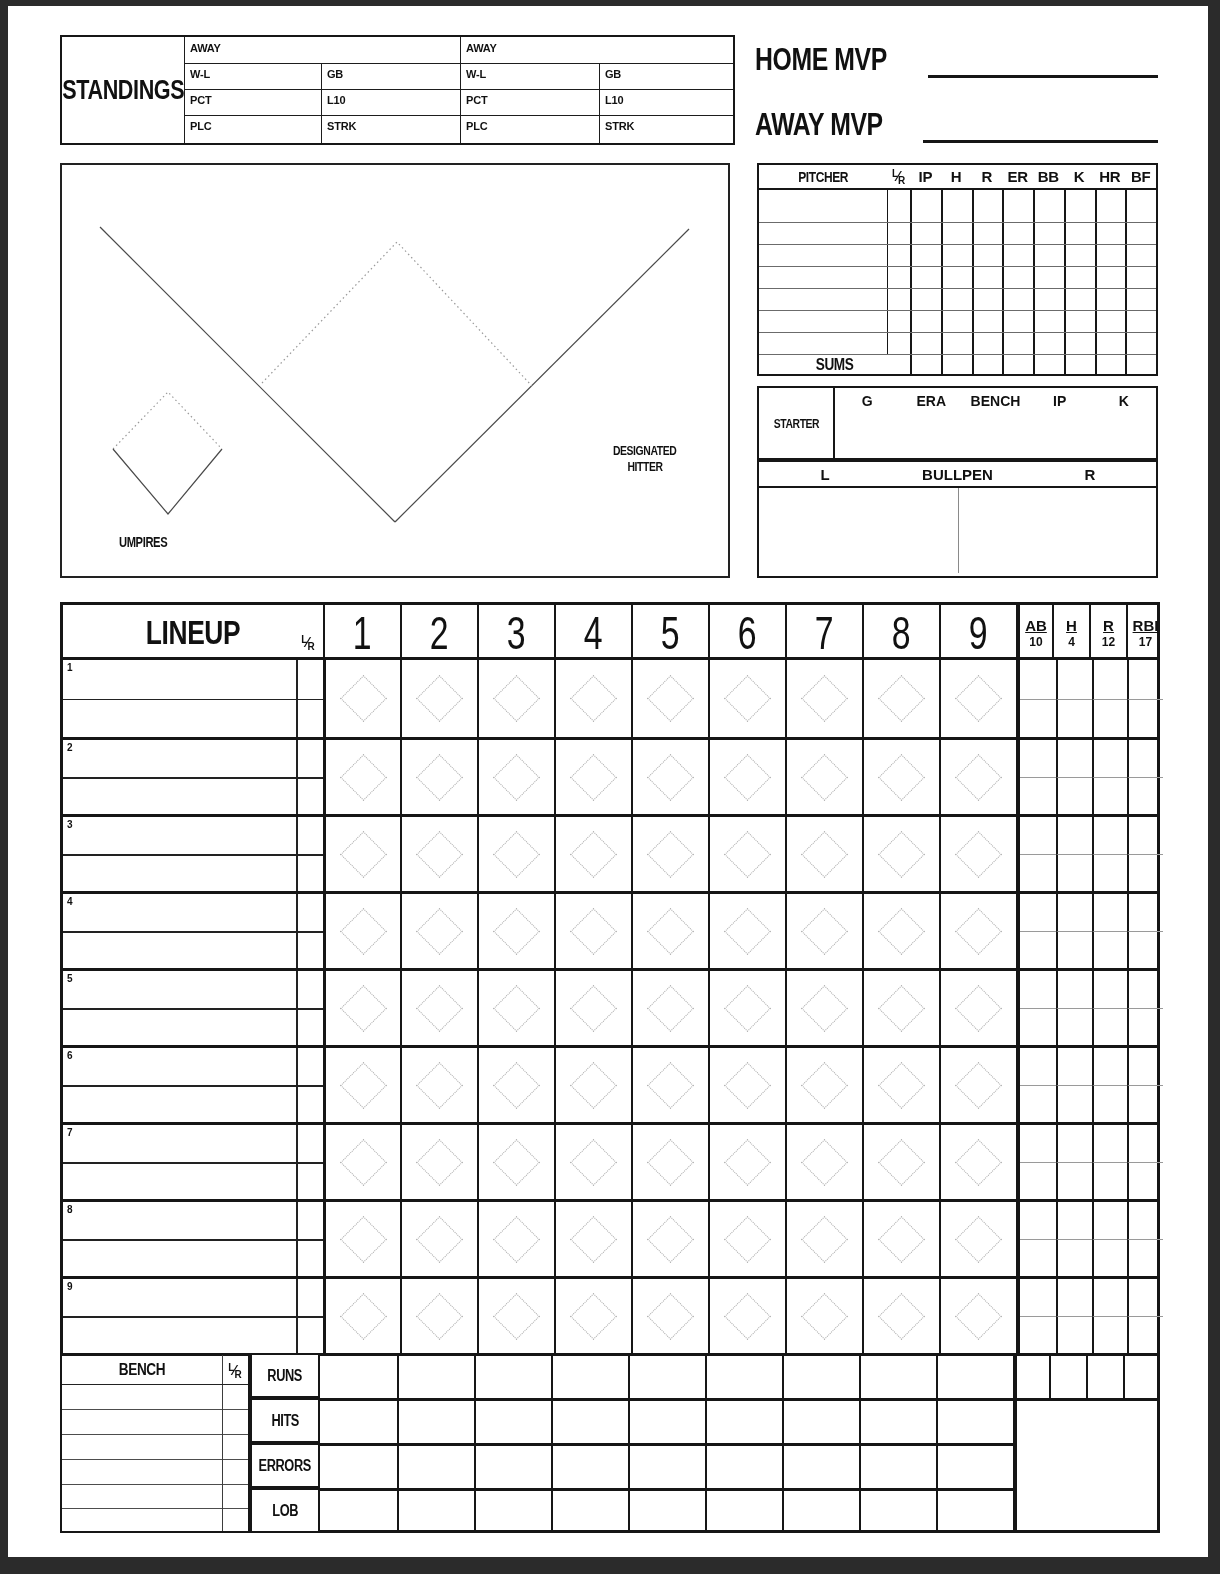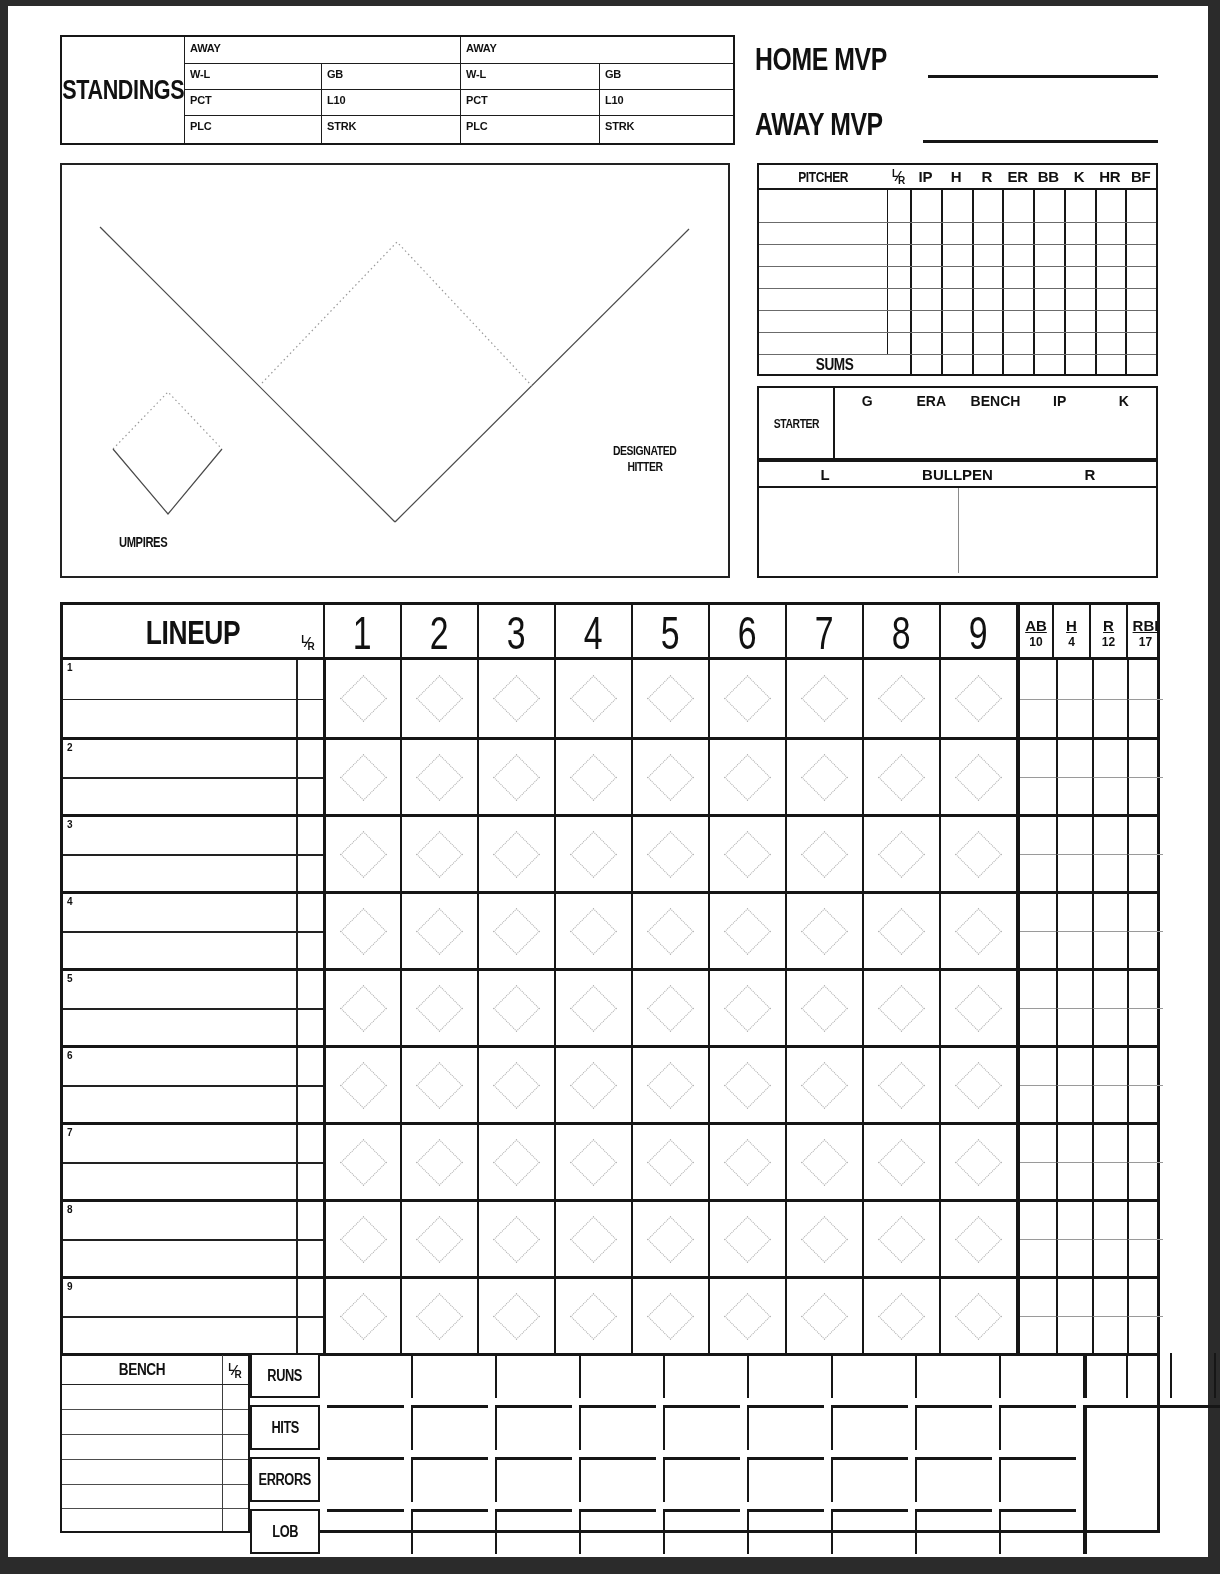--- a/index.html
+++ b/index.html
@@ -88,21 +88,21 @@
   .bench::before { content:""; position:absolute; left:160px; top:0; bottom:0; width:1.2px; background:#3d3d3d; }
   .bench-head { position:relative; height:30px; border-bottom:1.5px solid #222; }
   .bench-head .bn { position:absolute; left:0; width:160px; text-align:center; line-height:30px; font-size:17px; }
   .bench-head .lr-slot { position:absolute; left:160px; right:0; text-align:center; top:6px; }
   .bench-row { height:24.9px; border-bottom:1px solid #4d4d4d; }
   .bench-row:last-child { border-bottom:none; }
 
   
   .totals { position:absolute; left:242px; top:1347px; width:910px; height:180px;
     display:grid; grid-template-columns:70px repeat(9,77px) 36px 37px 37px 37px; grid-template-rows:repeat(4,45px);
-    border-right:3px solid #161616; border-bottom:3px solid #161616;gap:7px; }
+    border-right:3px solid #161616; border-bottom:3px solid #161616; }
   .t-label { border:2.5px solid #161616; display:flex; align-items:center; justify-content:center; font-size:16px; background:#fff; }
   .t-cell { border-left:2.5px solid #161616; }
   .t-cell.nol { border-left:none; }
   .t-cell.bt, .t-ex.bt { border-top:3px solid #161616; }
   .t-ex { border-left:2px solid #161616; }
   .t-ex.xl { border-left:4px solid #161616; }
   .t-merge { border-left:4px solid #161616; border-top:3px solid #161616; }
 </style>
 </head>
 <body>

